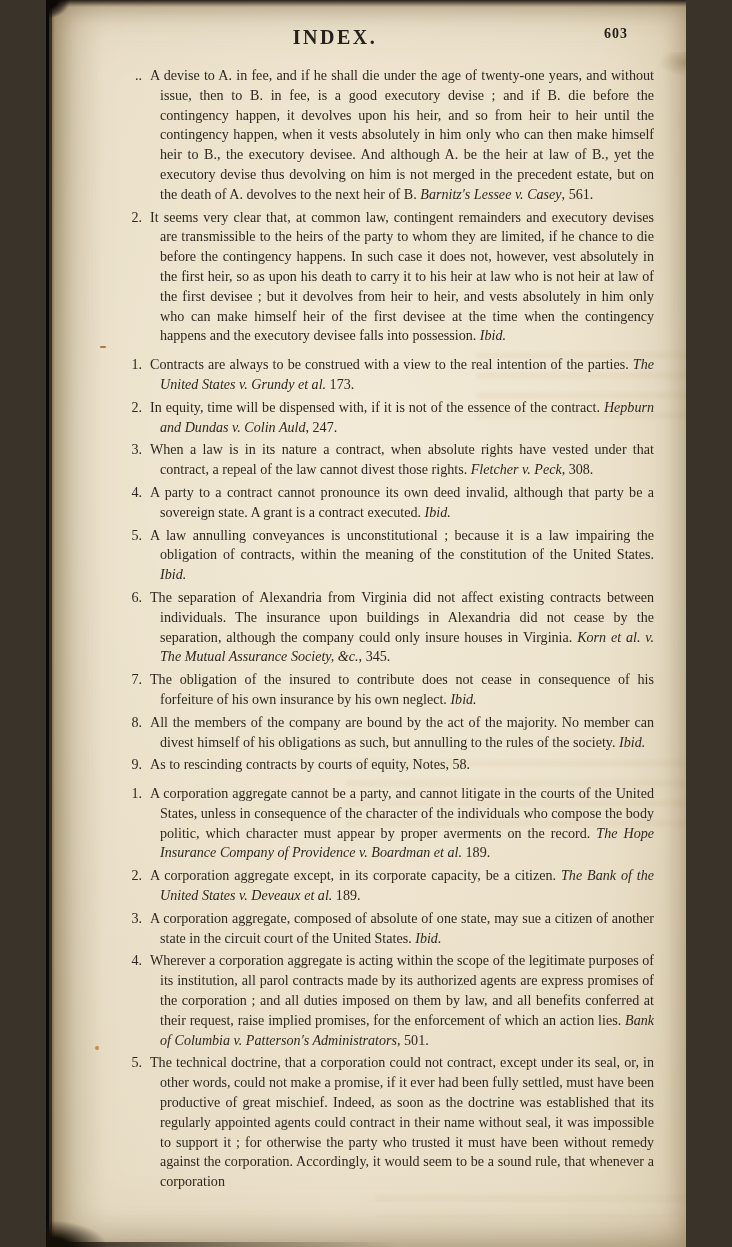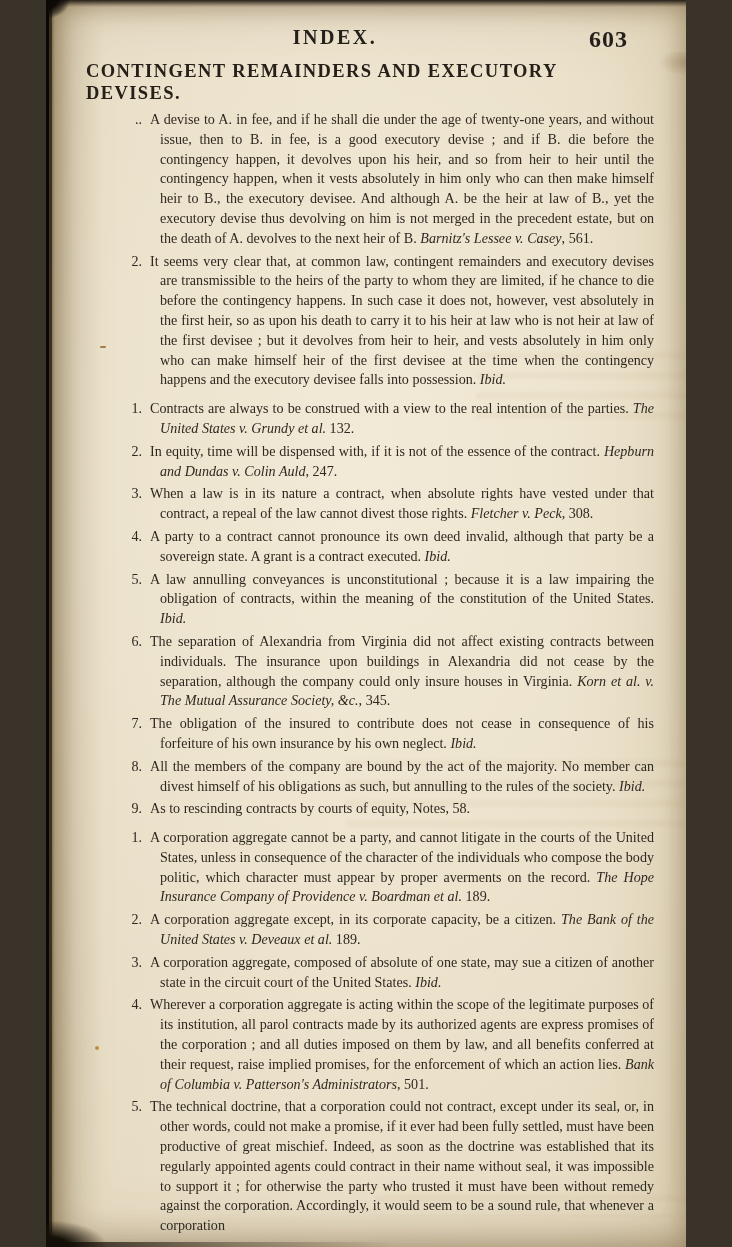--- a/index.html
+++ b/index.html
@@ -42,21 +42,21 @@
   .g5{left:330px;top:1195px;width:330px;height:22px;opacity:.45;}
   .speck{position:absolute;border-radius:50%;z-index:4;}
   .s1{left:54px;top:346px;width:6px;height:2px;background:rgba(140,90,30,.75);border-radius:1px;}
   .s2{left:49px;top:1046px;width:4px;height:4px;background:rgba(190,120,30,.8);}
   .s3{left:712px;top:63px;width:3px;height:3px;background:rgba(120,80,40,.5);}
 
   .content{position:relative;z-index:3;padding:26px 32px 0 40px;}
   .page-header{position:relative;height:24px;margin-bottom:10px;}
   .running-title{display:block;text-align:center;padding-right:70px;
     font-size:20px;font-weight:bold;letter-spacing:2.5px;color:#25201a;}
-  .page-number{position:absolute;right:26px;top:0;font-size:24px;font-weight:bold;
+  .page-number{position:absolute;right:26px;top:0;font-size:14px;font-weight:bold;
     letter-spacing:1px;color:#25201a;}
 
   .section-heading{margin:0;font-size:18.5px;font-weight:bold;letter-spacing:1.4px;
     color:#262019;line-height:22px;}
   .index-section{margin:0;}
   .index-section + .index-section .section-heading{margin-top:21px;}
   .sec-gap{height:6px;}
 
   .entry{display:flex;margin:0 0 3px 0;font-size:14.1px;line-height:19.8px;}
   .entry-num{flex:none;width:56px;text-align:right;padding-right:8px;}
@@ -75,36 +75,35 @@
   <div class="speck s2"></div>
   <div class="speck s3"></div>
 
   <div class="content">
     <div class="page-header">
       <span class="running-title">INDEX.</span>
       <span class="page-number">603</span>
     </div>
     <div id="sections">
         <section class="index-section">
-          <h2 class="section-heading">CONTINGENT REMAINDERS AND EXECUTORY DEVISES.</h2>
           <div class="sec-gap"></div>
           <div class="entry">
             <span class="entry-num">..</span>
             <span class="entry-text"><span>A devise to A. in fee, and if he shall die under the age of twenty-one years, and without issue, then to B. in fee, is a good executory devise ; and if B. die before the contingency happen, it devolves upon his heir, and so from heir to heir until the contingency happen, when it vests absolutely in him only who can then make himself heir to B., the executory devisee.  And although A. be the heir at law of B., yet the executory devise thus devolving on him is not merged in the precedent estate, but on the death of A. devolves to the next heir of B.  </span><i>Barnitz's Lessee v. Casey</i><span>, 561.</span></span>
           </div>
           <div class="entry">
             <span class="entry-num">2.</span>
             <span class="entry-text"><span>It seems very clear that, at common law, contingent remainders and executory devises are transmissible to the heirs of the party to whom they are limited, if he chance to die before the contingency happens.  In such case it does not, however, vest absolutely in the first heir, so as upon his death to carry it to his heir at law who is not heir at law of the first devisee ; but it devolves from heir to heir, and vests absolutely in him only who can make himself heir of the first devisee at the time when the contingency happens and the executory devisee falls into possession.  </span><i>Ibid.</i></span>
           </div>
         </section>
         <section class="index-section">
           <div class="sec-gap"></div>
           <div class="entry">
             <span class="entry-num">1.</span>
-            <span class="entry-text"><span>Contracts are always to be construed with a view to the real intention of the parties.  </span><i>The United States v. Grundy et al.</i><span> 132.</span></span>
+            <span class="entry-text"><span>Contracts are always to be construed with a view to the real intention of the parties.  </span><i>The United States v. Grundy et al.</i><span> 173.</span></span>
           </div>
           <div class="entry">
             <span class="entry-num">2.</span>
             <span class="entry-text"><span>In equity, time will be dispensed with, if it is not of the essence of the contract.  </span><i>Hepburn and Dundas v. Colin Auld</i><span>, 247.</span></span>
           </div>
           <div class="entry">
             <span class="entry-num">3.</span>
             <span class="entry-text"><span>When a law is in its nature a contract, when absolute rights have vested under that contract, a repeal of the law cannot divest those rights.  </span><i>Fletcher v. Peck</i><span>, 308.</span></span>
           </div>
           <div class="entry">

